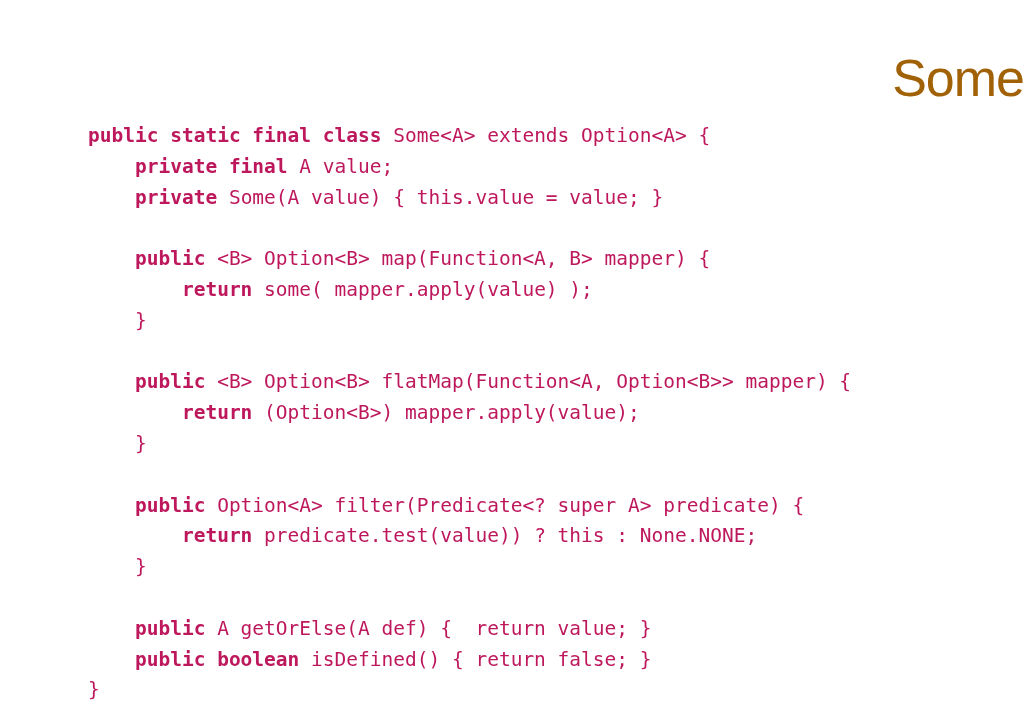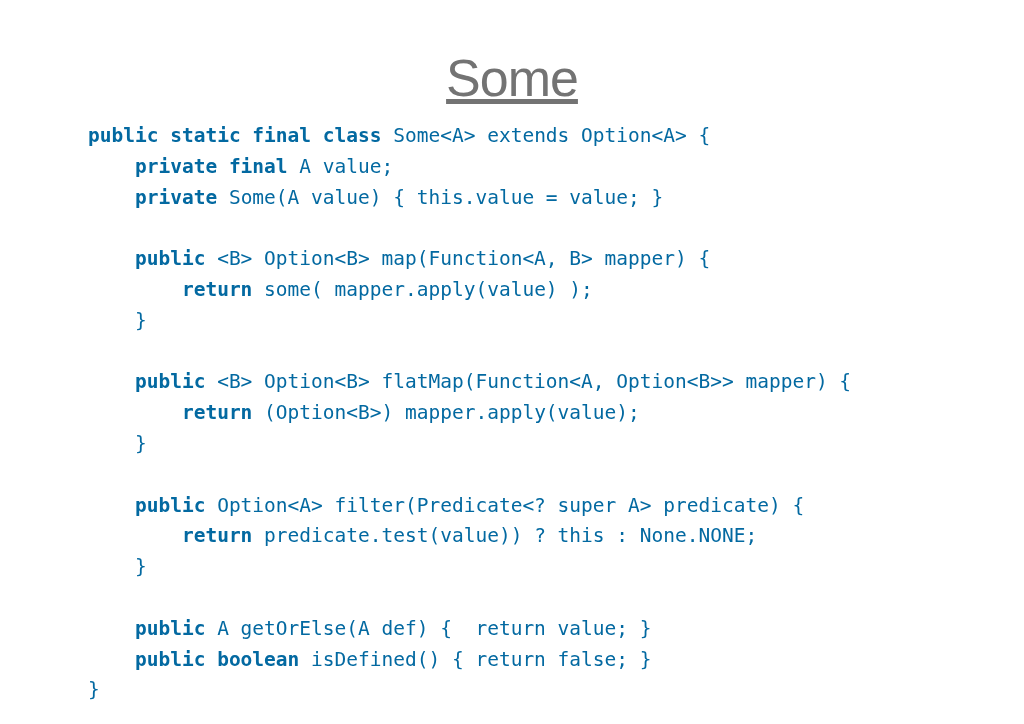--- a/index.html
+++ b/index.html
@@ -18,38 +18,37 @@
     position: absolute;
     inset: 0;
     background: #ffffff;
   }
   .slide-title {
     position: absolute;
     top: 48px;
     left: 0;
     width: 100%;
     margin: 0;
-    text-align: center;
+    text-align: right;
     font-family: "Liberation Sans", sans-serif;
     font-weight: 400;
     font-size: 52px;
     line-height: 60px;
     letter-spacing: -1px;
-    color: #737373;
-    text-decoration: underline;
+    color: #a16207;
   }
   .code-block {
     position: absolute;
     left: 88px;
     top: 121px;
     margin: 0;
     font-family: "DejaVu Sans Mono", "Liberation Mono", monospace;
     font-size: 19.5px;
     line-height: 30.8px;
-    color: #0369a1;
+    color: #be185d;
     white-space: pre;
   }
   .code-line {
     height: 30.8px;
   }
   .bold {
     font-weight: bold;
   }
 </style>
 </head>

